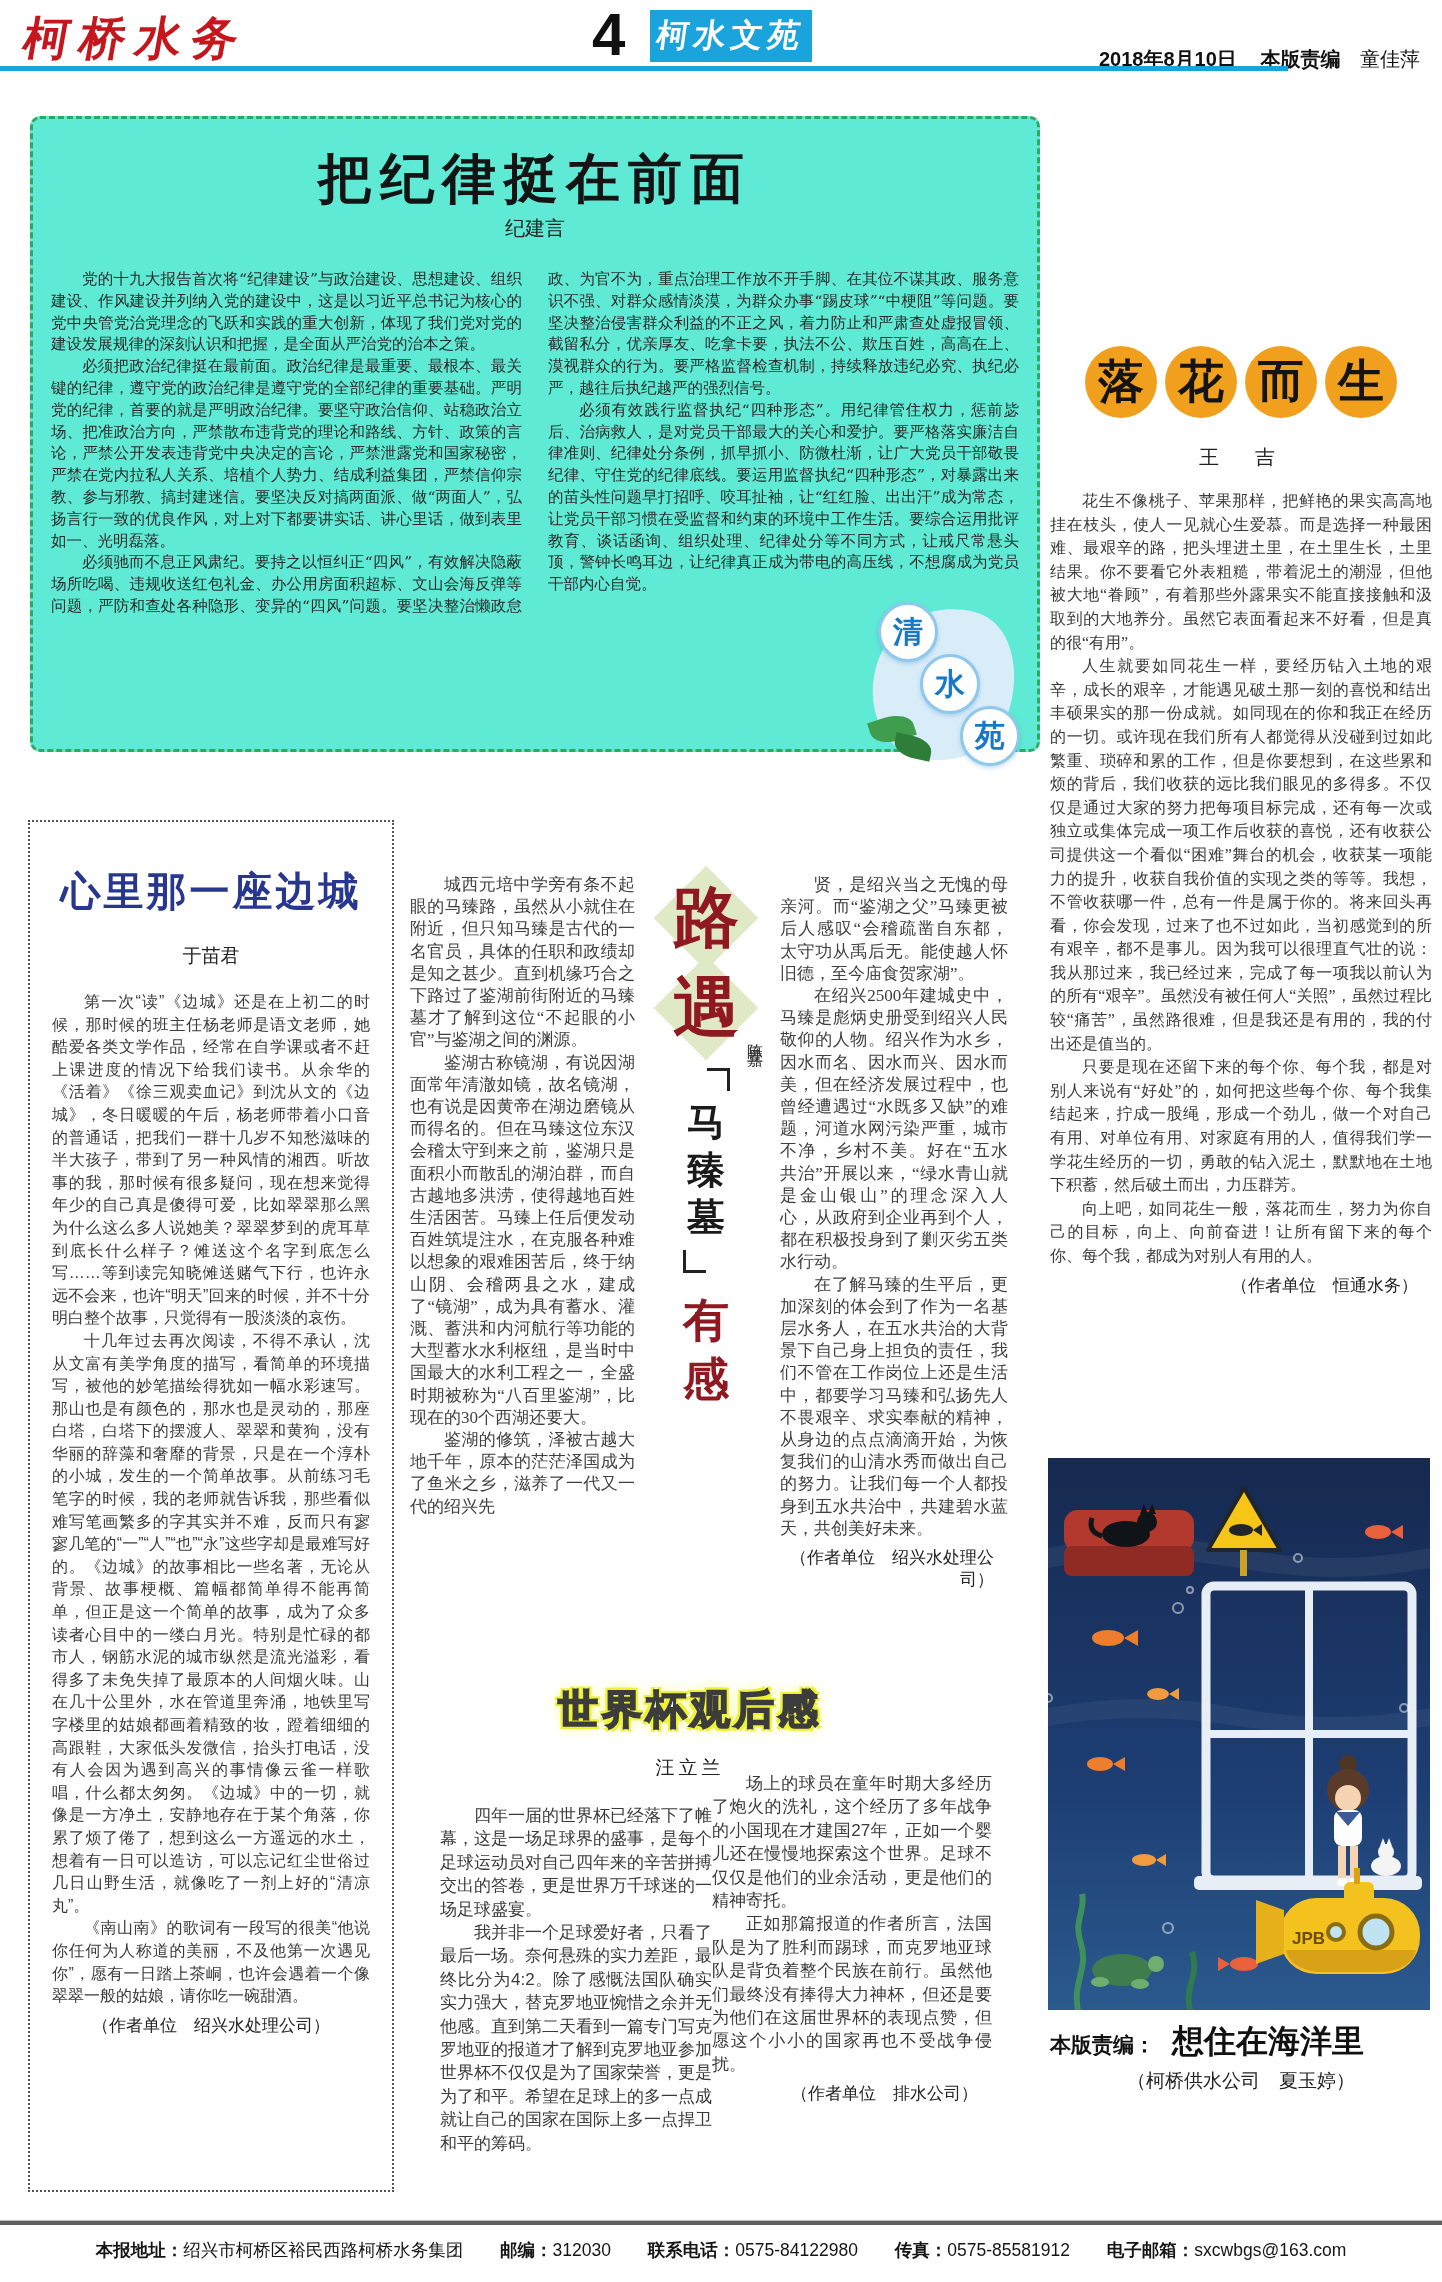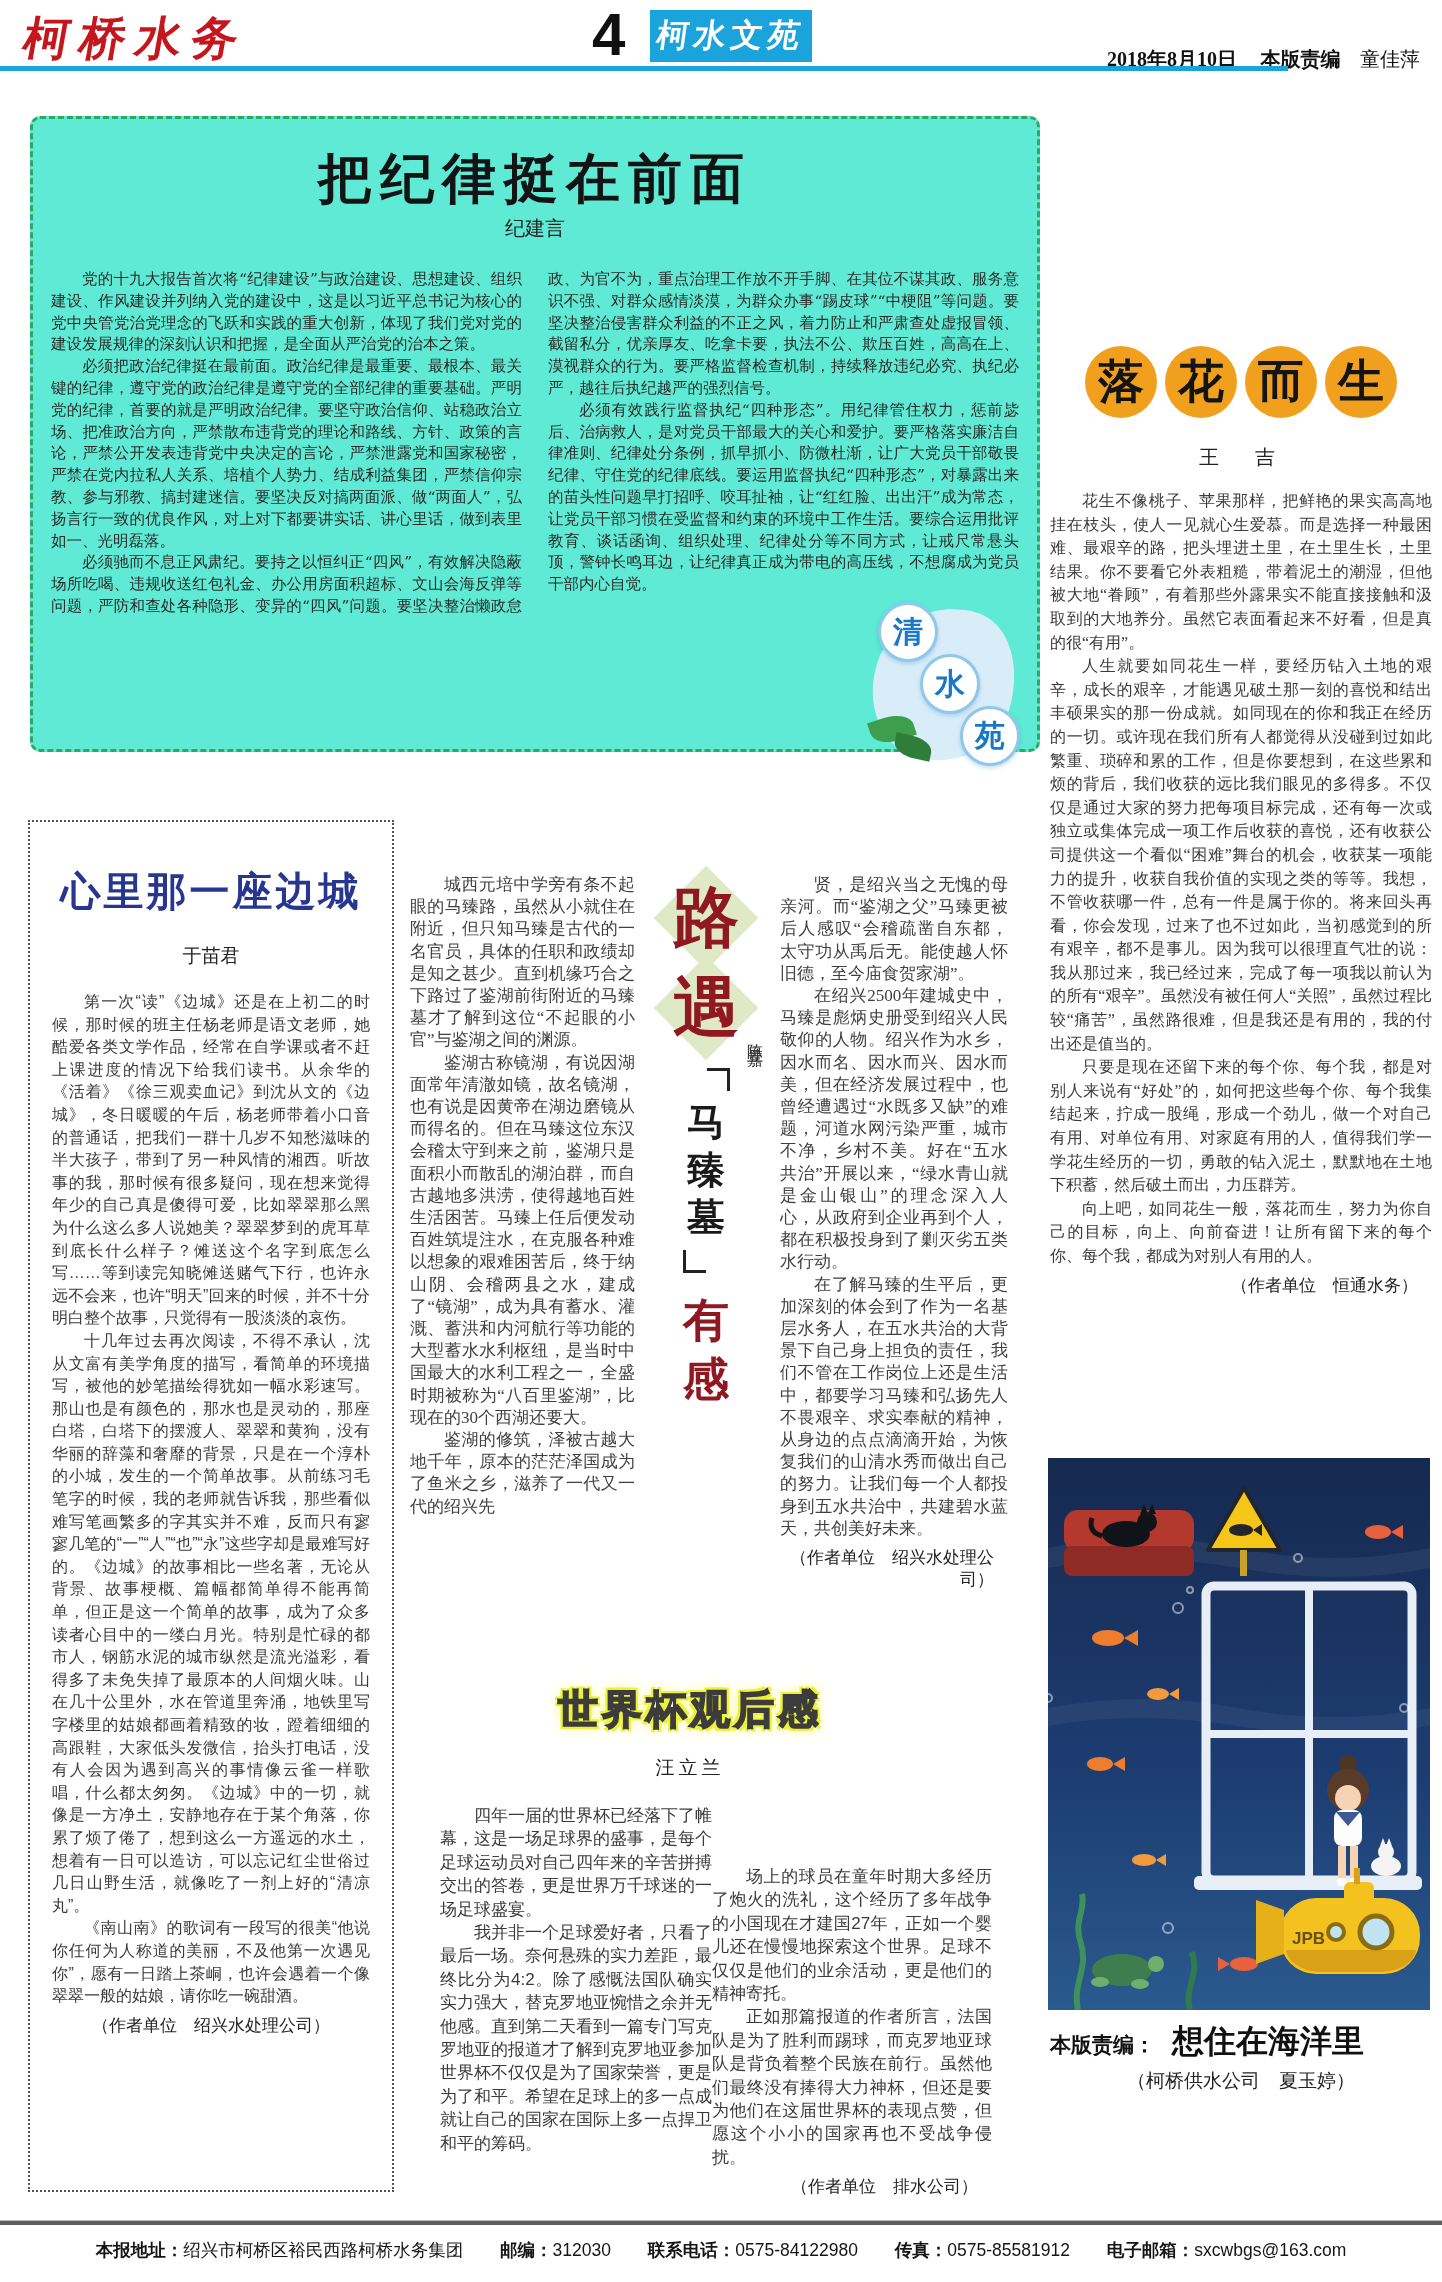--- a/index.html
+++ b/index.html
@@ -12,21 +12,21 @@
 
   
   #logo{left:24px;top:8px;font-size:46px;font-weight:bold;color:#c5161d;
         transform:skewX(-10deg);letter-spacing:10px;font-family:"DejaVu Serif",serif;}
   #pagenum{left:592px;top:0px;font-size:60px;font-weight:900;color:#101010;}
   #section-box{left:650px;top:10px;width:162px;height:52px;background:#1ba3db;
         display:flex;align-items:center;justify-content:center;}
   #section-box span{color:#fff;font-size:32px;font-weight:bold;transform:skewX(-8deg);
         letter-spacing:5px;font-family:"DejaVu Serif",serif;}
   #dateline{right:22px;top:46px;font-size:20px;color:#111;white-space:nowrap;}
-  #dateline .b{font-weight:bold;font-family:Liberation Serif, serif;}
+  #dateline .b{font-weight:bold;}
   #toprule{left:0;top:66px;width:1288px;height:5px;background:#1ba3db;}
 
   
   #disc-box{left:30px;top:116px;width:1004px;height:630px;border:3px dashed #2fa862;
         border-radius:10px;background:#5eead4;}
   #disc-title{width:100%;top:24px;text-align:center;font-size:54px;font-weight:900;
         color:#141414;letter-spacing:8px;}
   #disc-author{width:100%;top:96px;text-align:center;font-size:20px;color:#222;}
   #disc-body{left:18px;right:18px;top:150px;height:462px;overflow:hidden;
         column-count:2;column-gap:26px;font-size:15.5px;line-height:21.8px;
@@ -91,21 +91,21 @@
 
   
   #wc-head{left:500px;top:1682px;width:380px;text-align:center;}
   #wc-title{font-size:40px;font-weight:900;letter-spacing:4px;color:#ffffff;
         -webkit-text-stroke:1.8px #3c3c3c;
         text-shadow:3px 3px 0 #eef236,-3px 3px 0 #eef236,3px -3px 0 #eef236,-3px -3px 0 #eef236,0 0 14px #eef236;}
   #wc-author{margin-top:18px;font-size:19px;color:#222;letter-spacing:4px;}
   .wc-col{font-size:17px;line-height:23.4px;text-align:justify;color:#3a3a3a;}
   .wc-col p{margin:0;text-indent:2em;}
   #wc-col1{left:440px;top:1804px;width:272px;height:356px;overflow:hidden;}
-  #wc-col2{left:712px;top:1865px;width:280px;height:356px;overflow:hidden;}
+  #wc-col2{left:712px;top:1772px;width:280px;height:356px;overflow:hidden;}
 
   
   #illu{left:1048px;top:1458px;width:382px;height:552px;}
   #illu svg{display:block;}
   #illu-cap{left:1050px;top:2020px;width:382px;white-space:nowrap;}
   #illu-cap .lab{font-size:21px;font-weight:bold;color:#111;}
   #illu-cap .tit{font-size:32px;font-weight:900;color:#111;margin-left:17px;}
   #illu-credit{left:1050px;top:2068px;width:382px;text-align:center;font-size:19px;color:#222;}
 
   

